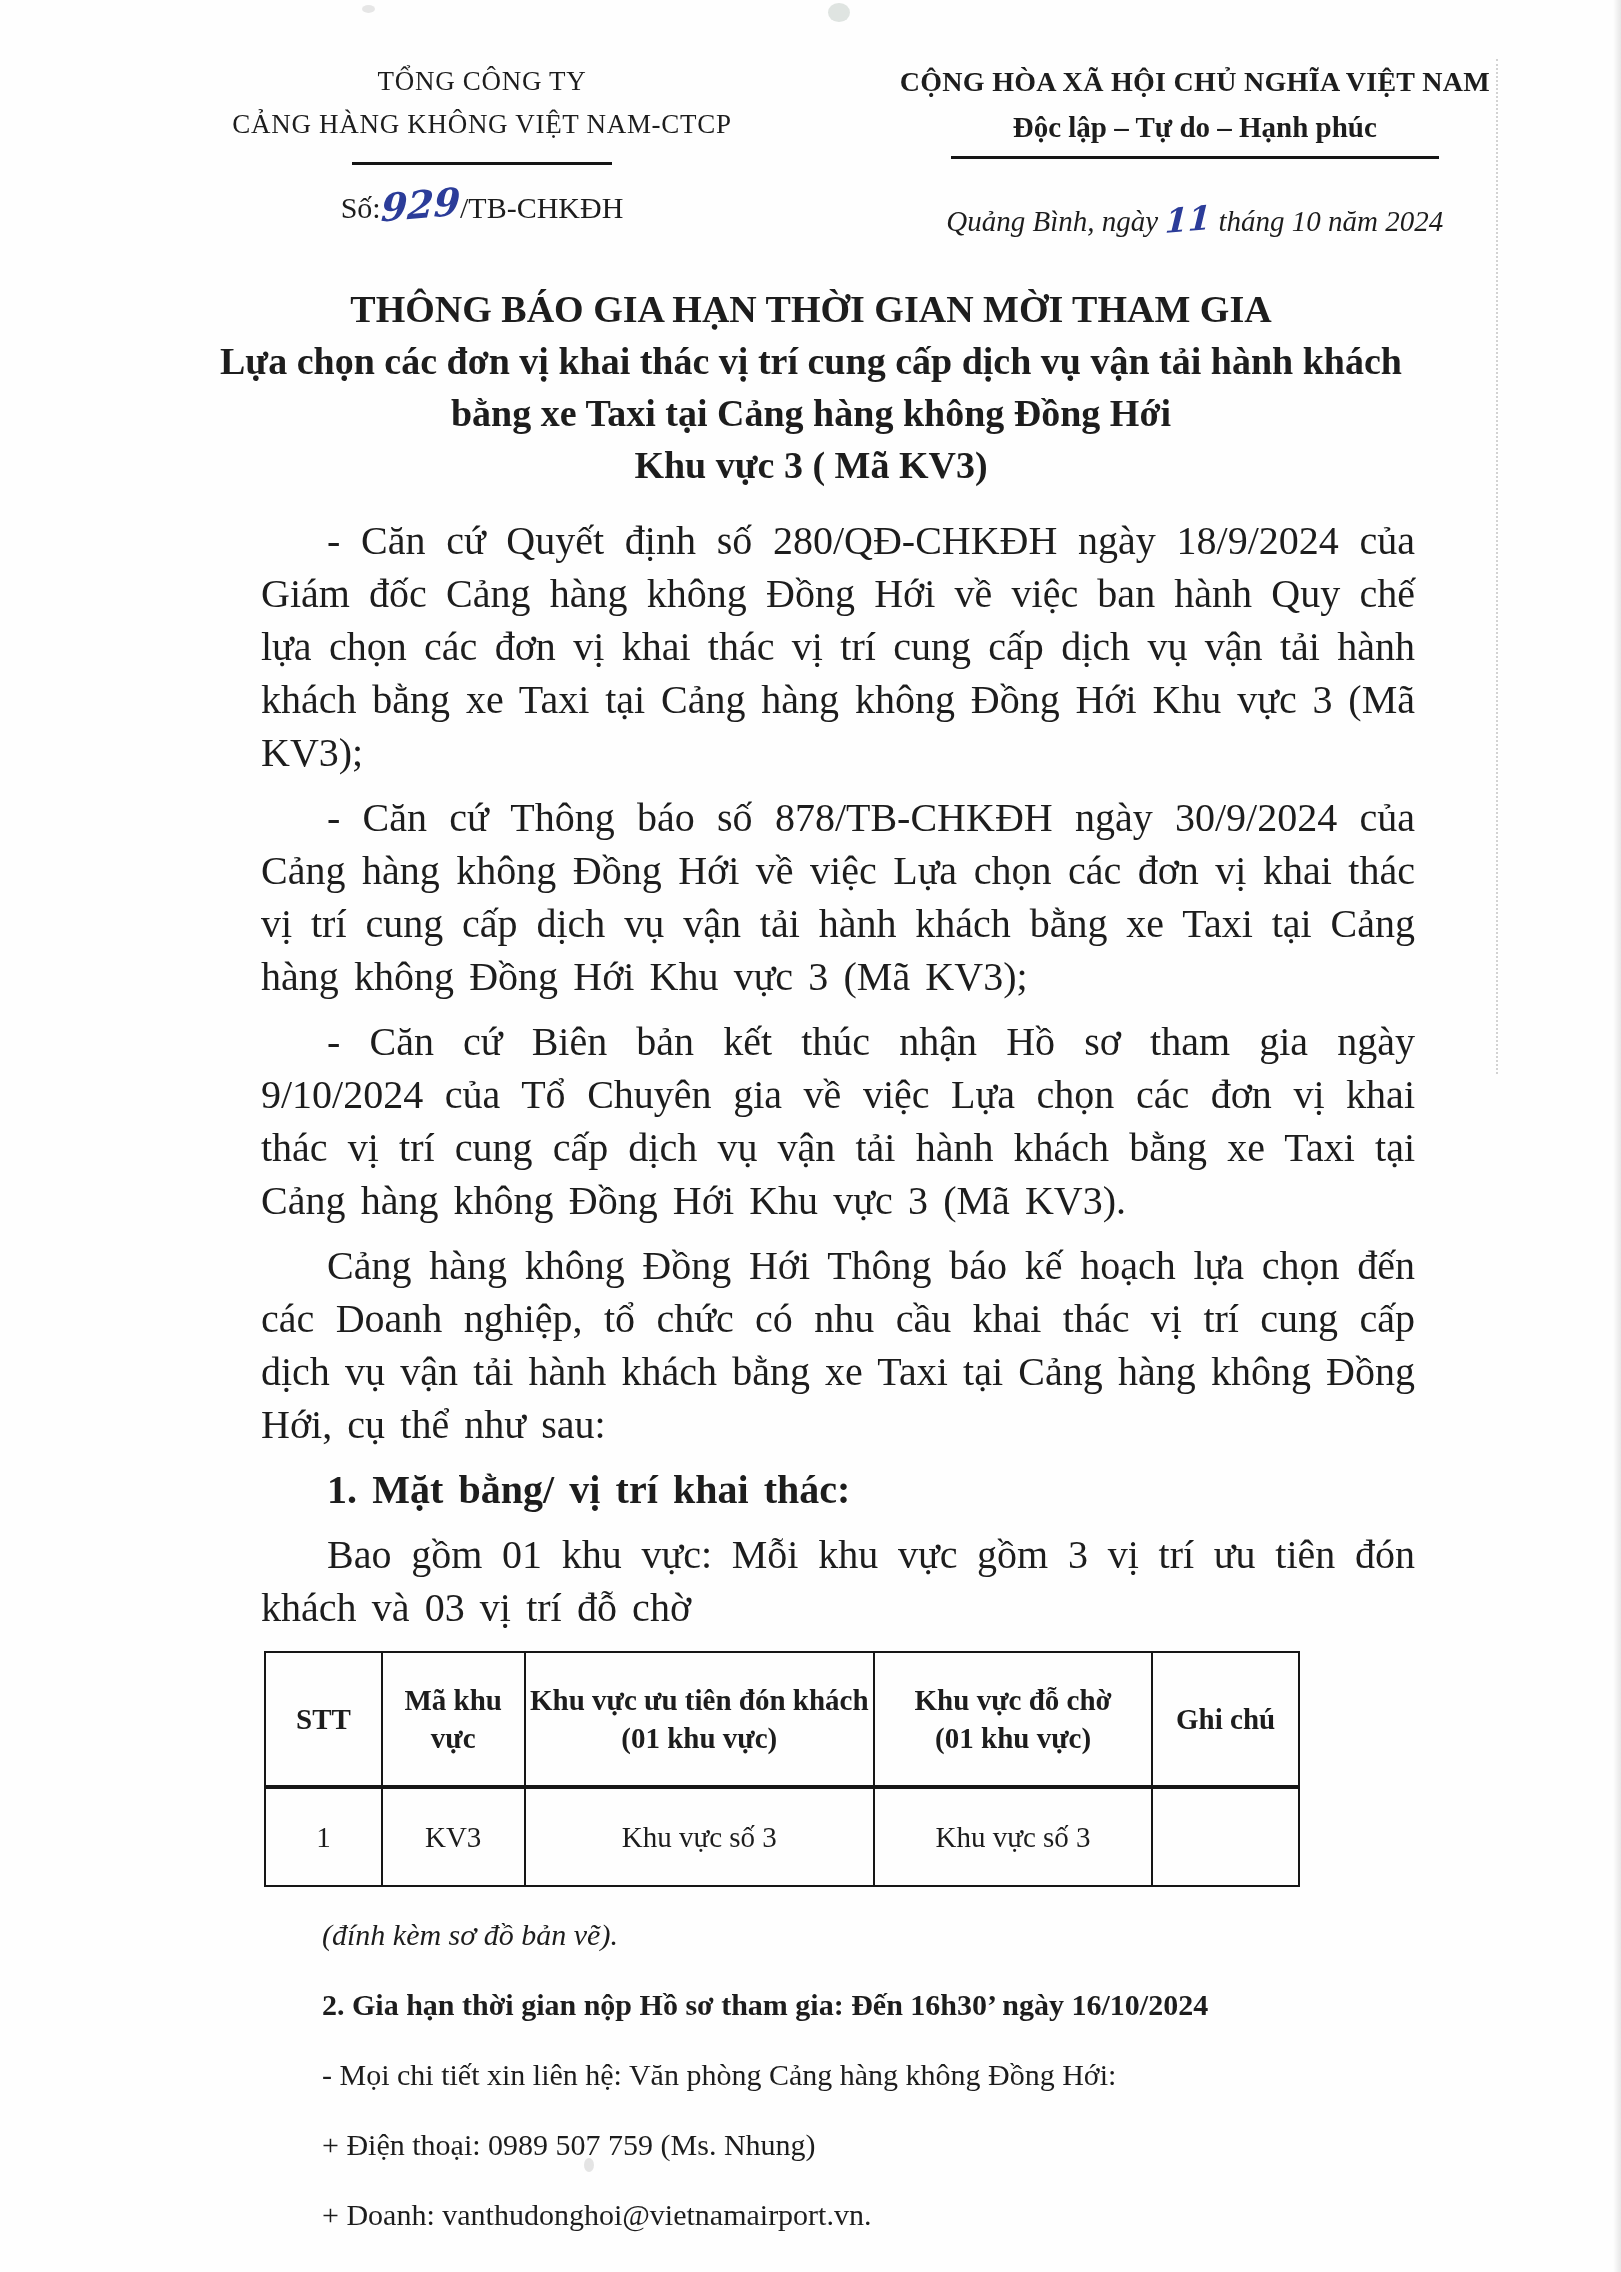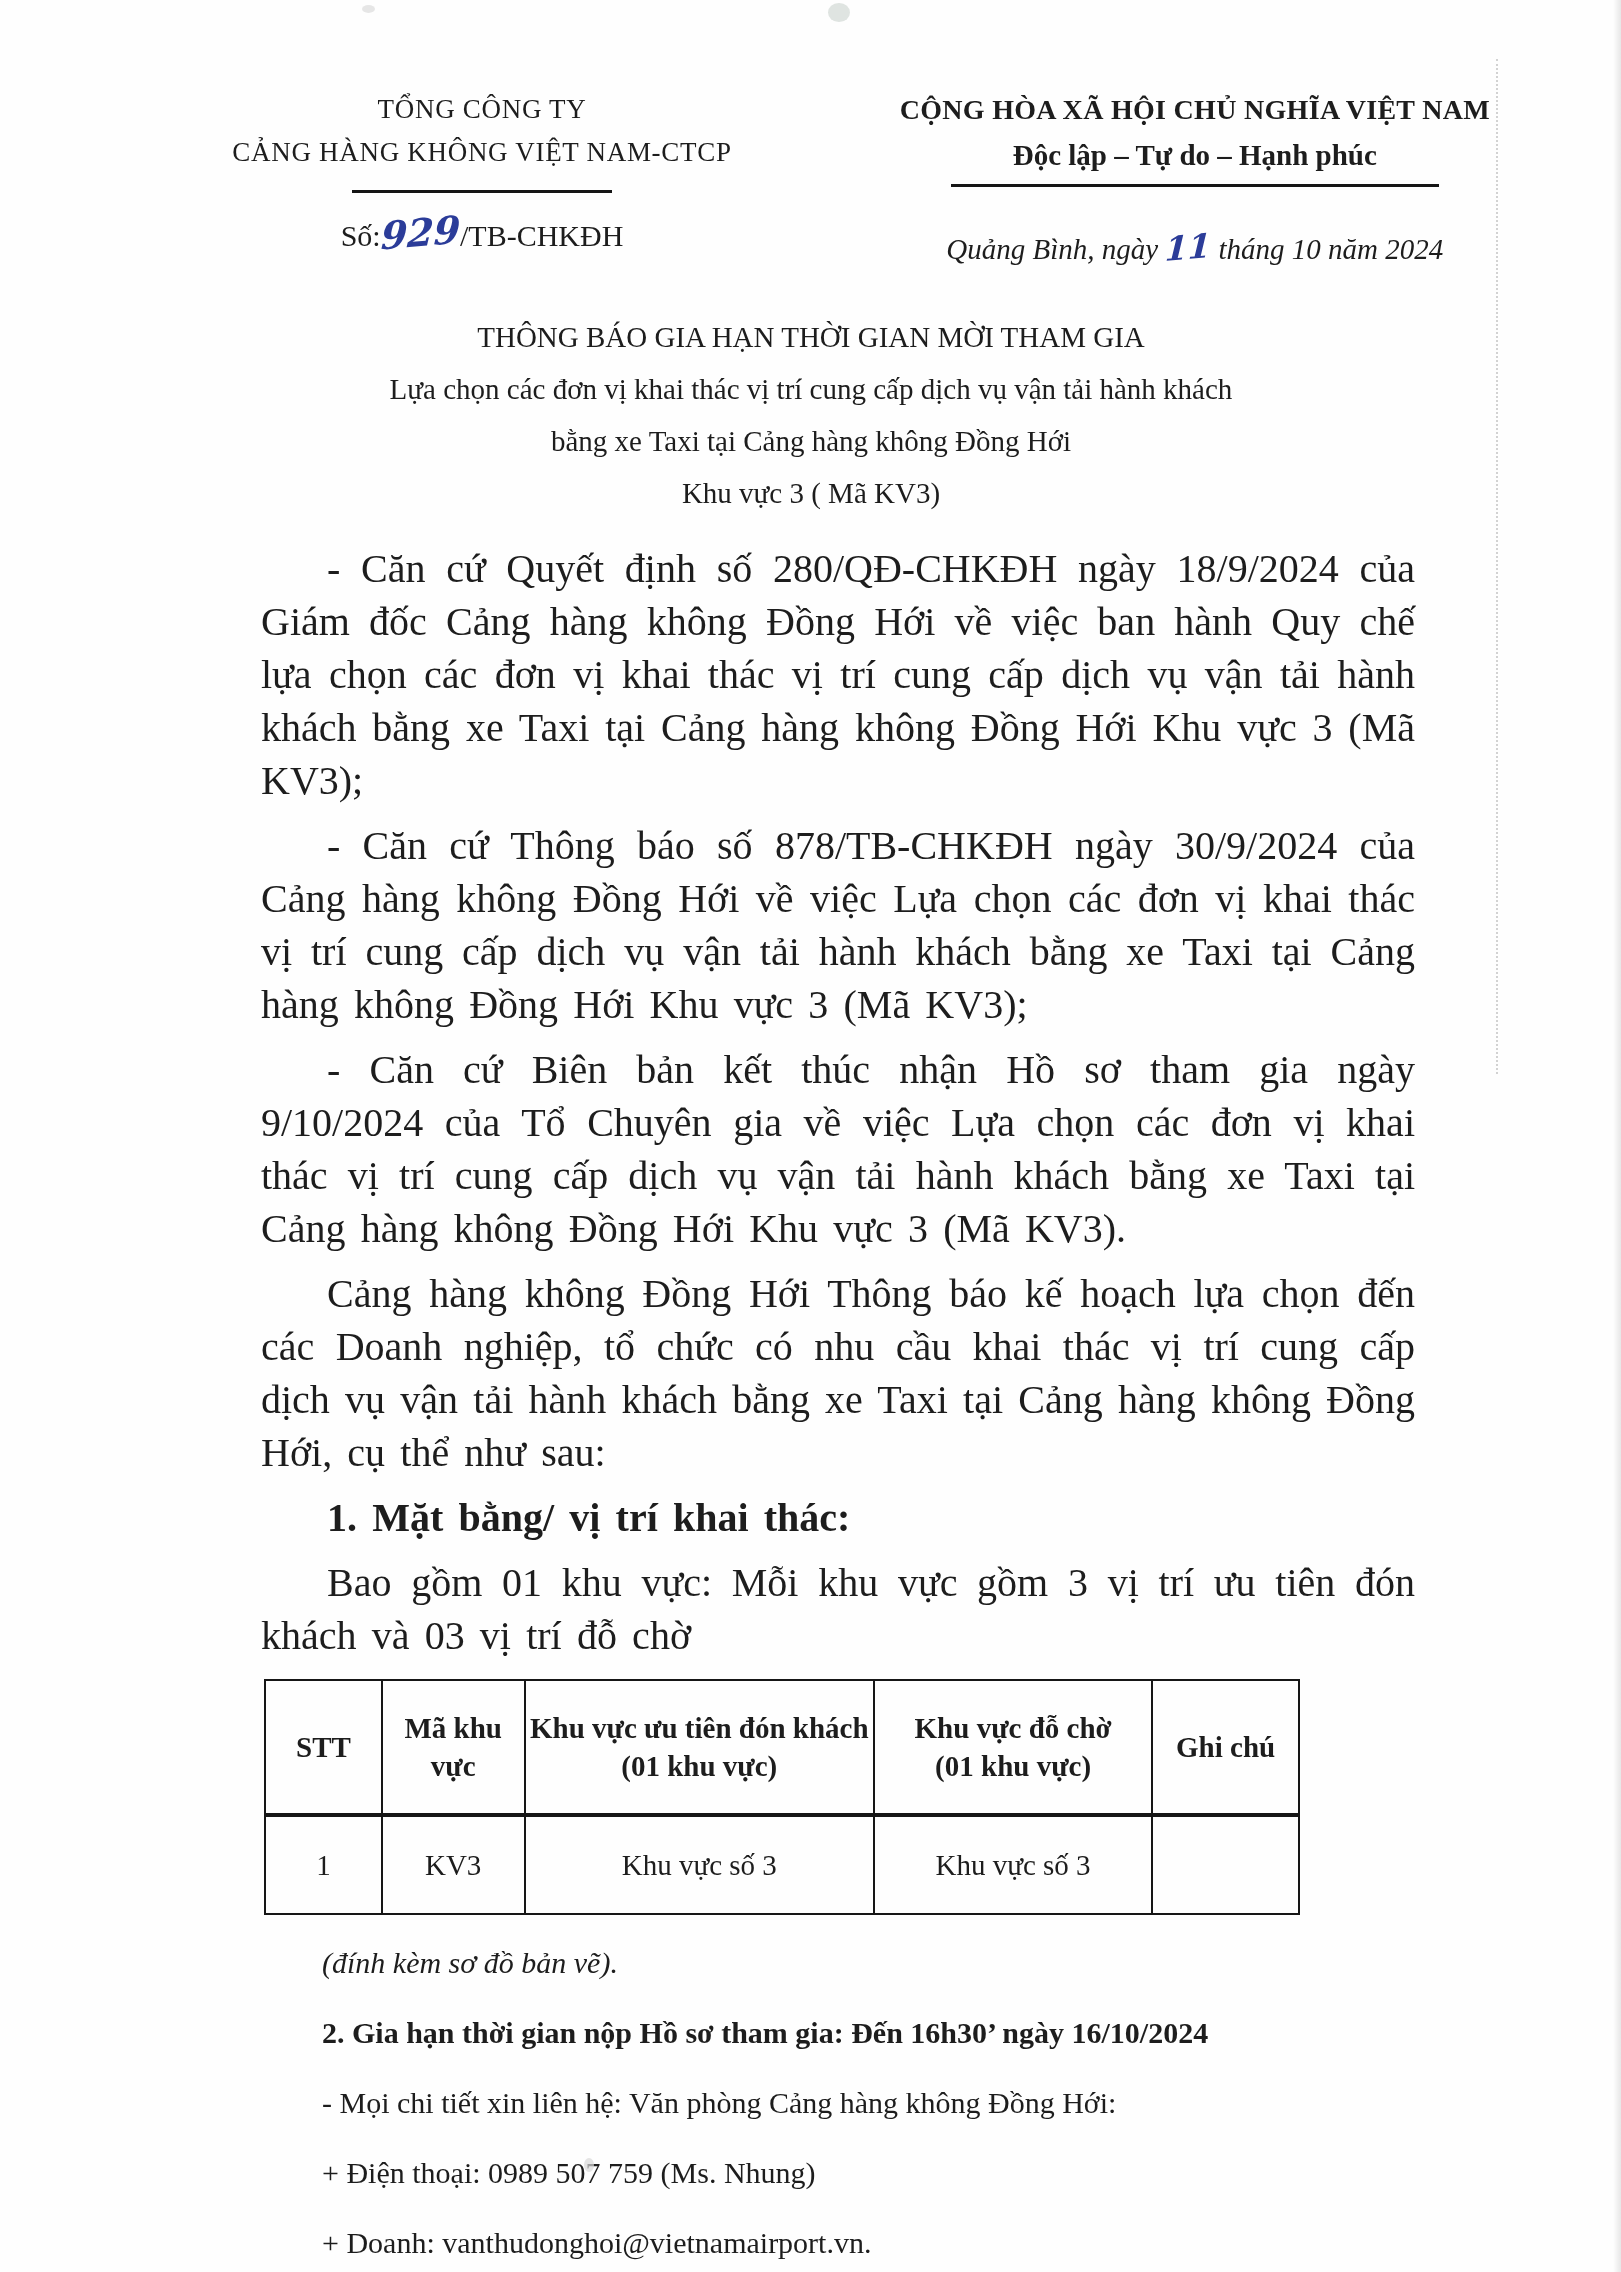--- a/index.html
+++ b/index.html
@@ -7,21 +7,21 @@
     position: relative;
     width: 1622px;
     height: 2273px;
     margin: 0 auto;
     background: #fefefe;
     color: var(--text, #1d1d1d);
     font-family: "Liberation Serif", "DejaVu Serif", serif;
     overflow: hidden;
   }
   
-  .header { display: flex; padding-top: 88px; }
+  .header { display: flex; padding-top: 60px; }
   .header-left { width: 664px; margin-left: 150px; text-align: center; }
   .header-right { width: 742px; margin-left: 9.8px; text-align: center; }
   .org-line { font-size: 27px; line-height: 43px; letter-spacing: 0.7px; }
   .org-line.bold { font-weight: bold; }
   .header-rule {
     width: 260px; height: 3.3px; background: #151515;
     margin: 15.6px auto 0 auto;
   }
   .so-line { margin-top: 22px; font-size: 30px; line-height: 42px; }
   .national-line1 { font-weight: bold; font-size: 28px; line-height: 43px; letter-spacing: 0.3px; }
@@ -32,21 +32,21 @@
     display: inline-block;
     color: var(--handwriting-blue, #2b3c99);
     font-style: italic; font-weight: 600;
     font-family: "DejaVu Serif", serif;
     transform: rotate(-5deg) skewX(-8deg);
   }
   .hw-number { font-size: 38px; line-height: 26px; }
   .hw-day { font-size: 33px; line-height: 26px; }
   
   .title-block { margin-top: 42px; text-align: center; }
-  .title-line { font-weight: normal; font-size: 29px; line-height: 52px; }
+  .title-line { font-weight: bold; font-size: 38px; line-height: 52px; }
   
   .body-text { margin: 23.4px 195px 0 249px; text-align: justify; }
   .para {
     font-size: 40px; line-height: 53px;
     text-indent: 66px; word-spacing: 5.2px;
     margin: 12px;
   }
   .para.bold { font-weight: bold; }
   
   .zone-table {

